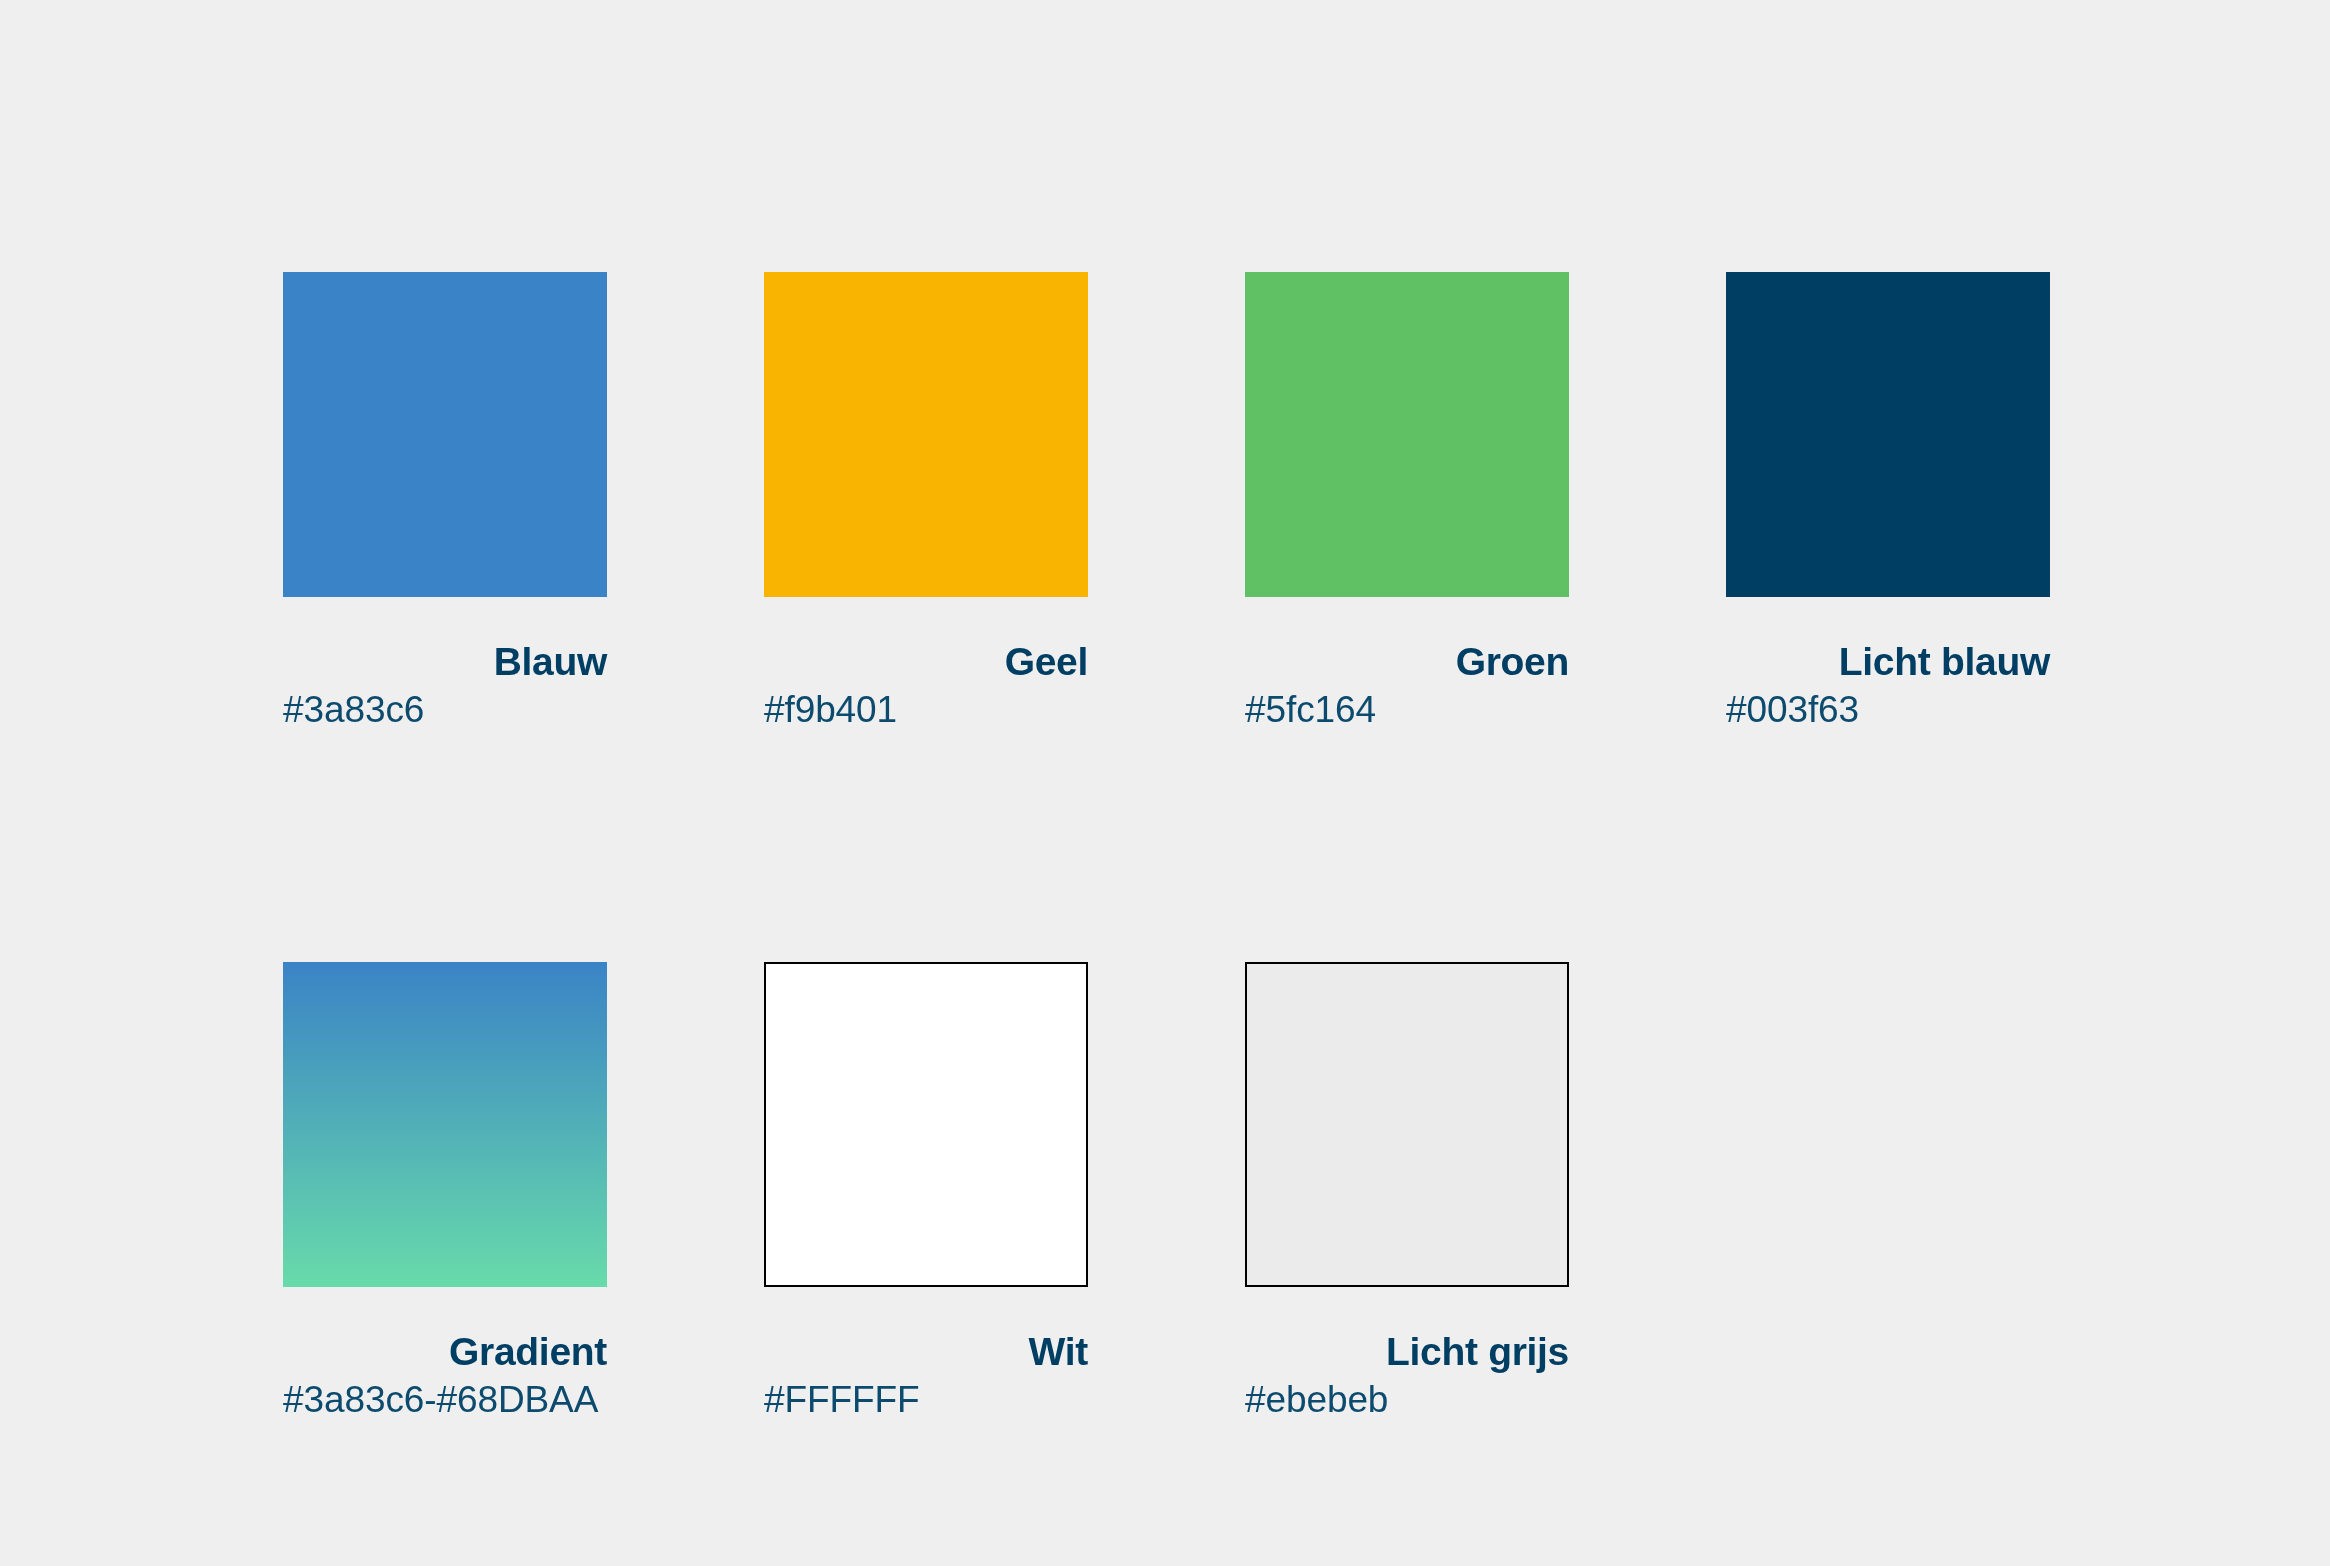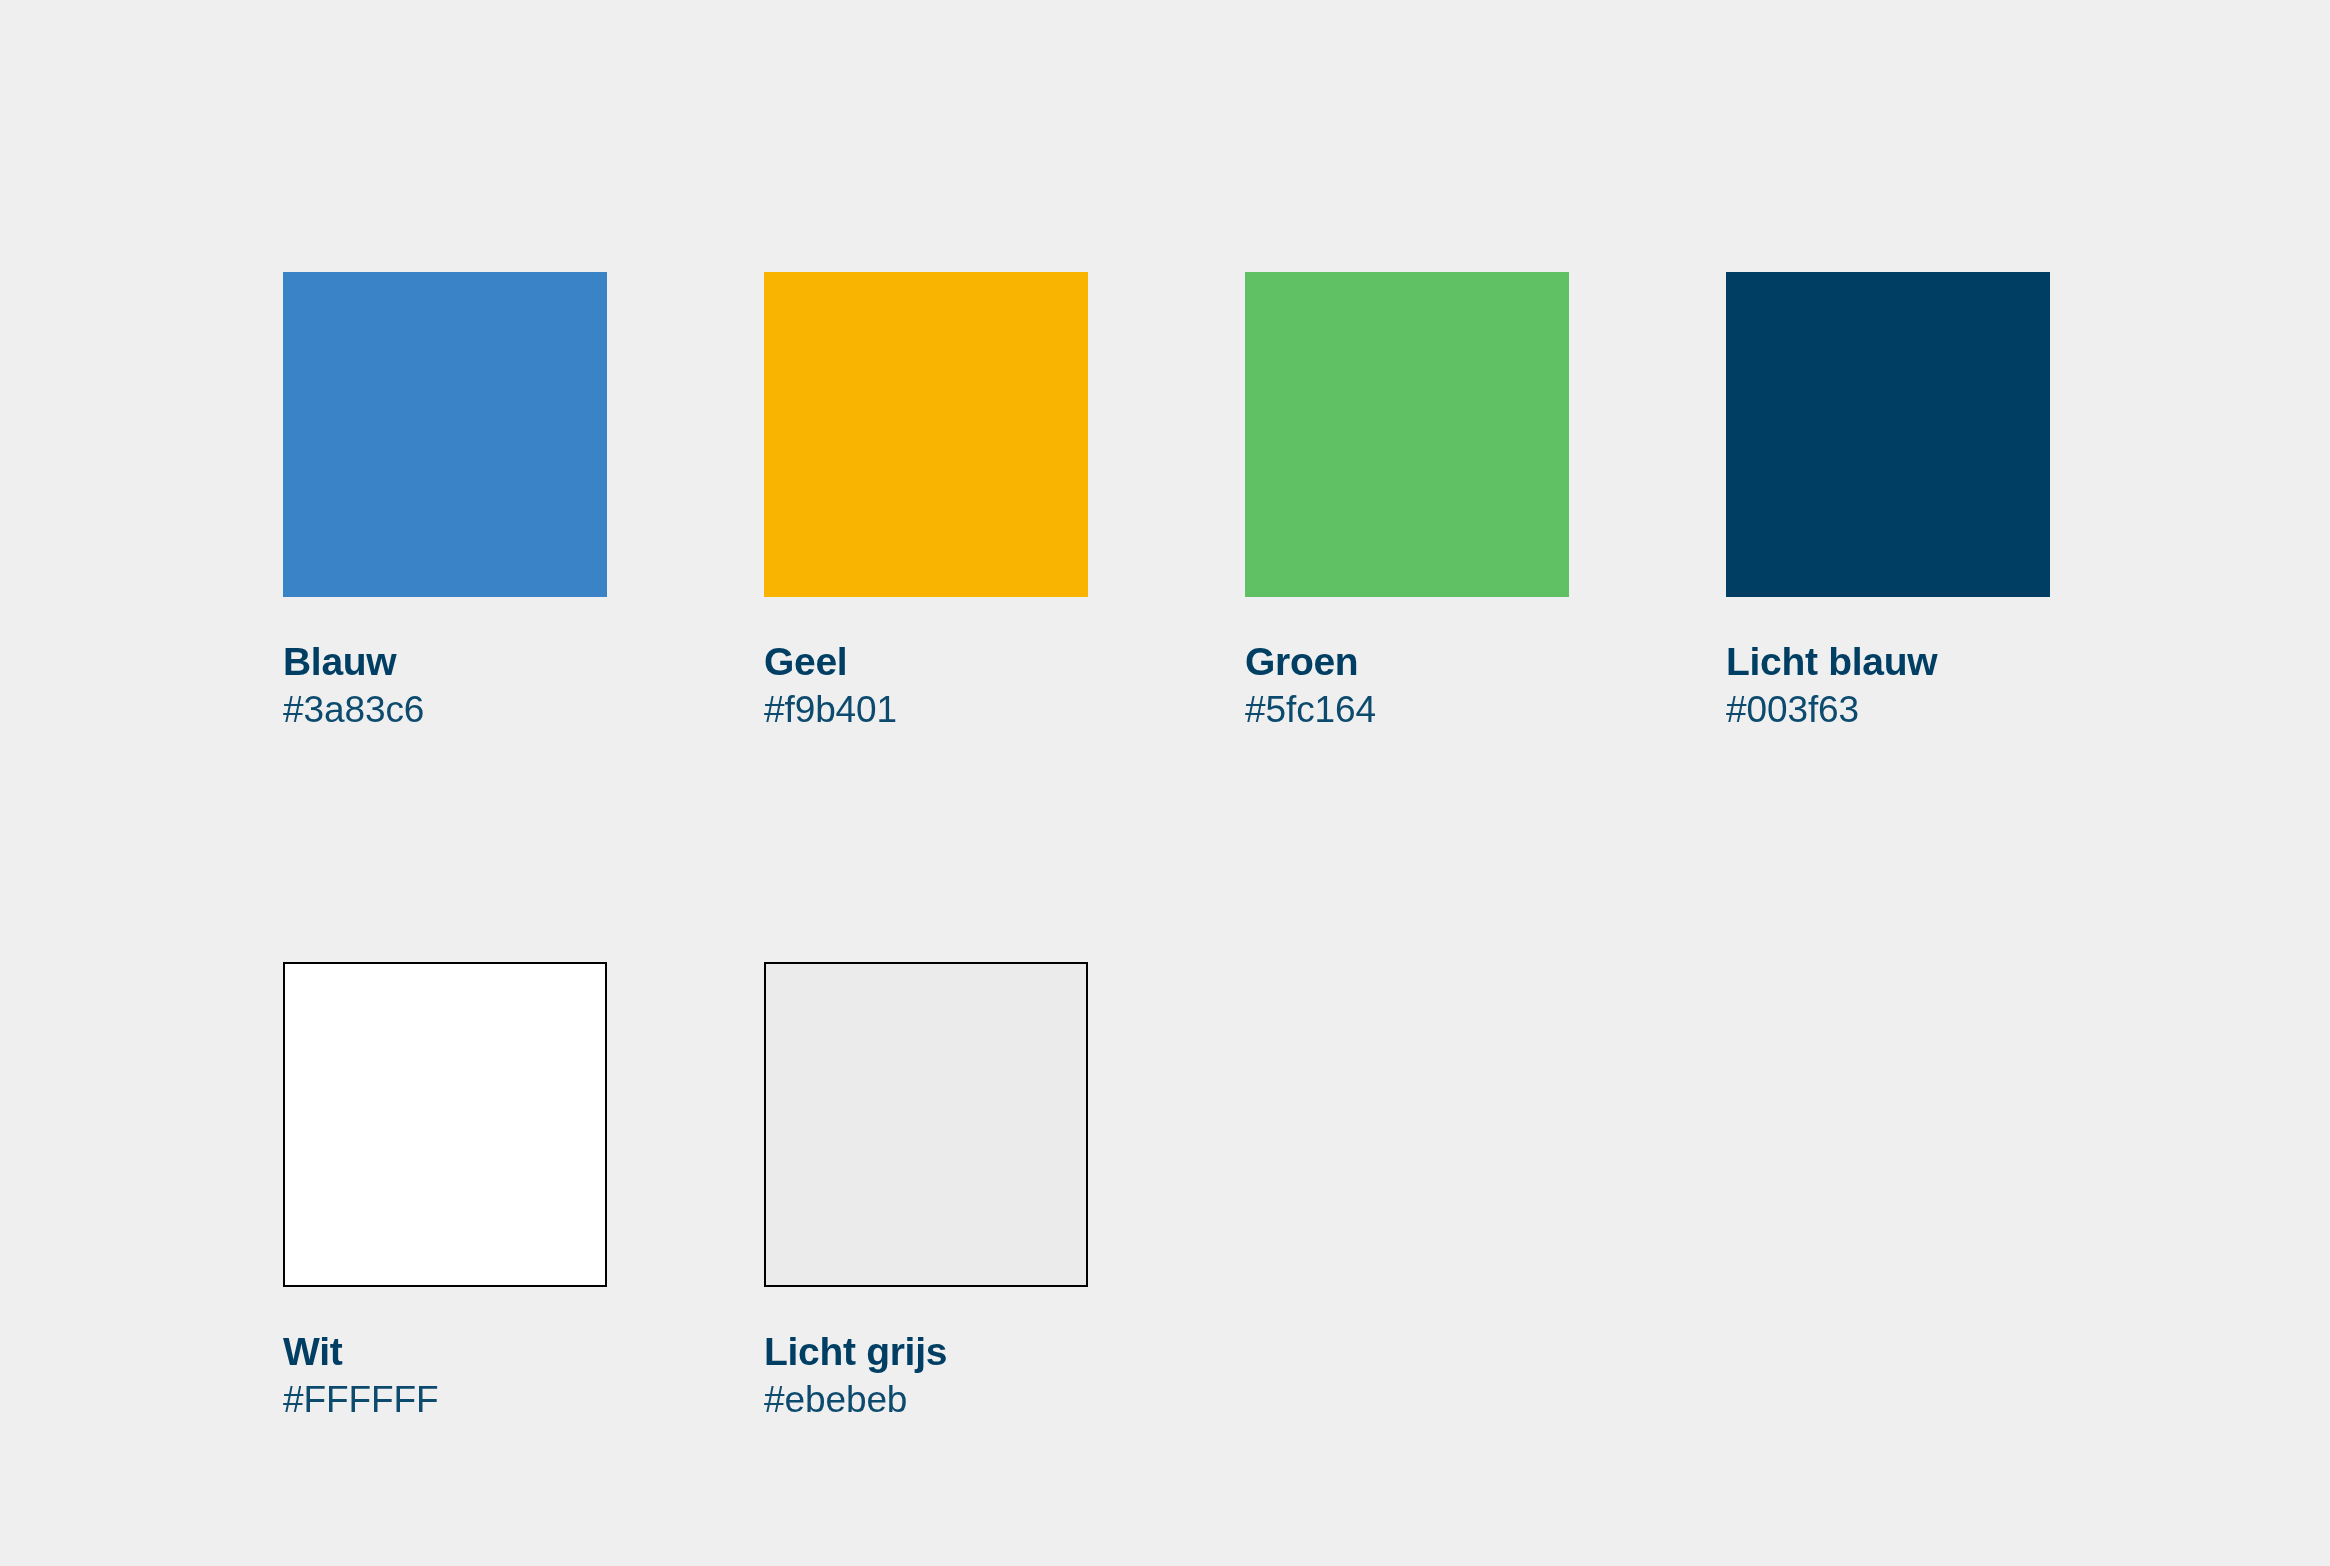--- a/index.html
+++ b/index.html
@@ -52,20 +52,21 @@
 
   .swatch-name {
     display: block;
     margin-top: 45px;
     font-size: 39px;
     font-weight: 700;
     line-height: 1.04;
     letter-spacing: -0.3px;
     color: #003f63;
     white-space: nowrap;
+    text-align: right;
   }
 
   .swatch-hex {
     display: block;
     margin-top: 7.5px;
     font-size: 37px;
     font-weight: 400;
     line-height: 1.08;
     letter-spacing: -0.1px;
     color: #0c4a6e;
@@ -91,20 +92,25 @@
         <div class="swatch-chip" style="background: rgb(95, 193, 100);"></div>
         <span class="swatch-name">Groen</span>
         <span class="swatch-hex">#5fc164</span>
       </div>
       <div class="swatch-cell">
         <div class="swatch-chip" style="background: rgb(0, 63, 99);"></div>
         <span class="swatch-name">Licht blauw</span>
         <span class="swatch-hex">#003f63</span>
       </div>
       <div class="swatch-cell">
+        <div class="swatch-chip" style="background: linear-gradient(rgb(58, 131, 198) 0%, rgb(104, 219, 170) 100%);"></div>
+        <span class="swatch-name">Gradient</span>
+        <span class="swatch-hex">#3a83c6-#68DBAA</span>
+      </div>
+      <div class="swatch-cell">
         <div class="swatch-chip has-border" style="background: rgb(255, 255, 255); border-color: rgb(0, 0, 0);"></div>
         <span class="swatch-name">Wit</span>
         <span class="swatch-hex">#FFFFFF</span>
       </div>
       <div class="swatch-cell">
         <div class="swatch-chip has-border" style="background: rgb(235, 235, 235); border-color: rgb(0, 0, 0);"></div>
         <span class="swatch-name">Licht grijs</span>
         <span class="swatch-hex">#ebebeb</span>
       </div>
     </div>

